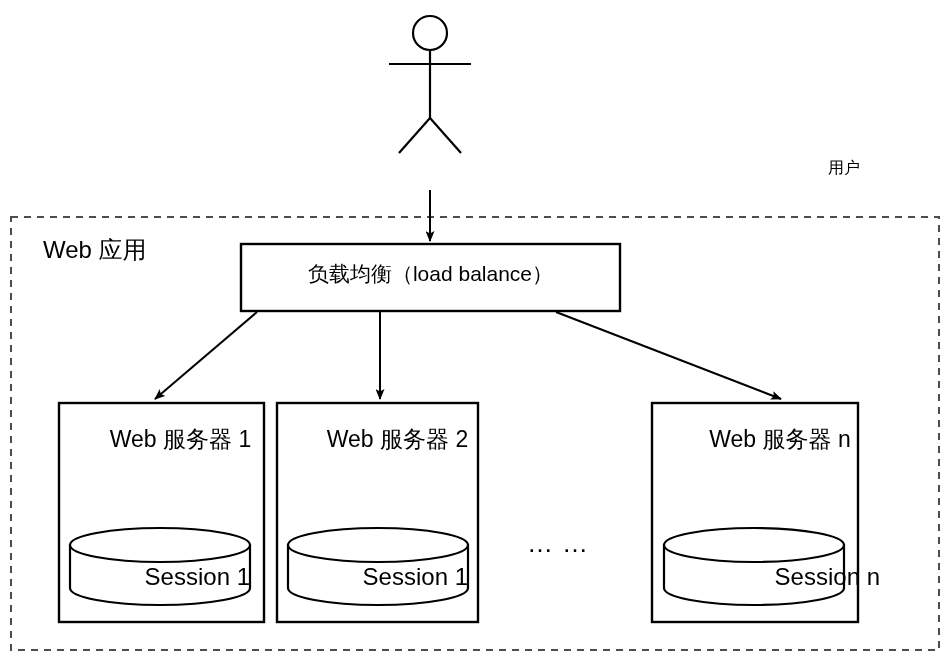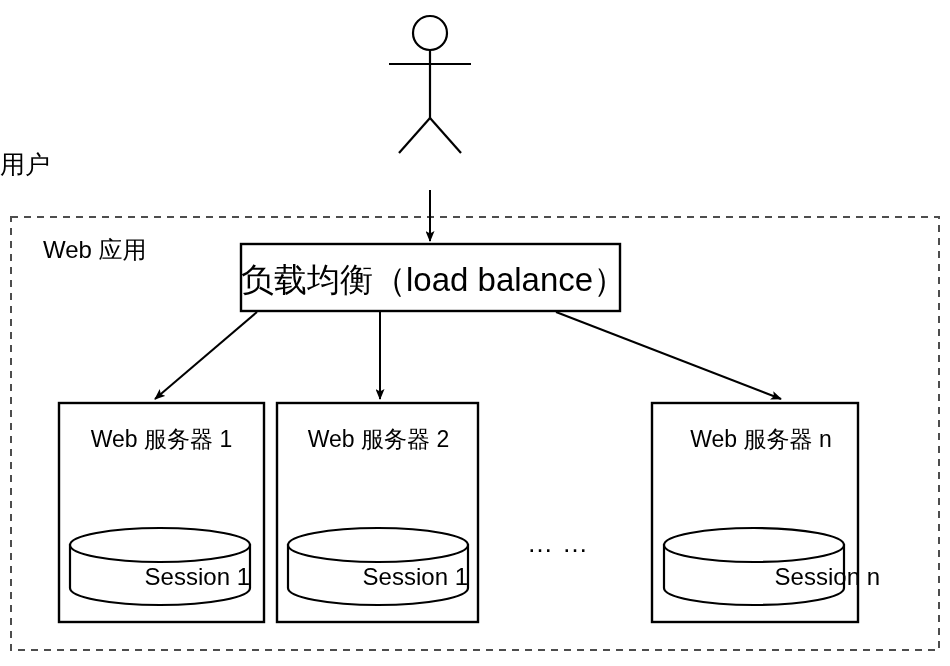--- a/index.html
+++ b/index.html
@@ -27,40 +27,41 @@
     height: 666px;
   }
   .label {
     position: absolute;
     white-space: nowrap;
     color: #000000;
     line-height: 1;
   }
   .lbl-user {
     left: 0;
-    top: 152px;
+    top: 160px;
     width: 860px;
-    text-align: left;
-    font-size: 25px;
+    text-align: right;
+    font-size: 16px;
   }
   .lbl-group {
     left: 43px;
     top: 238px;
     font-size: 24px;
   }
   .lbl-lb {
     left: 241px;
     top: 263px;
     width: 379px;
     text-align: center;
-    font-size: 33px;
+    font-size: 21px;
   }
   .lbl-srv {
     font-size: 23px;
     text-align: center;
+    padding-left: 19px;
   }
   .lbl-srv1 { left: 59px;  top: 428px; width: 205px; }
   .lbl-srv2 { left: 278px; top: 428px; width: 201px; }
   .lbl-srv3 { left: 652px; top: 428px; width: 206px; margin-left: 6px; }
   .lbl-sess {
     font-size: 24px;
     text-align: right;
   }
   .lbl-sess1 { left: 70px;  top: 565px; width: 180px; }
   .lbl-sess2 { left: 288px; top: 565px; width: 180px; }

